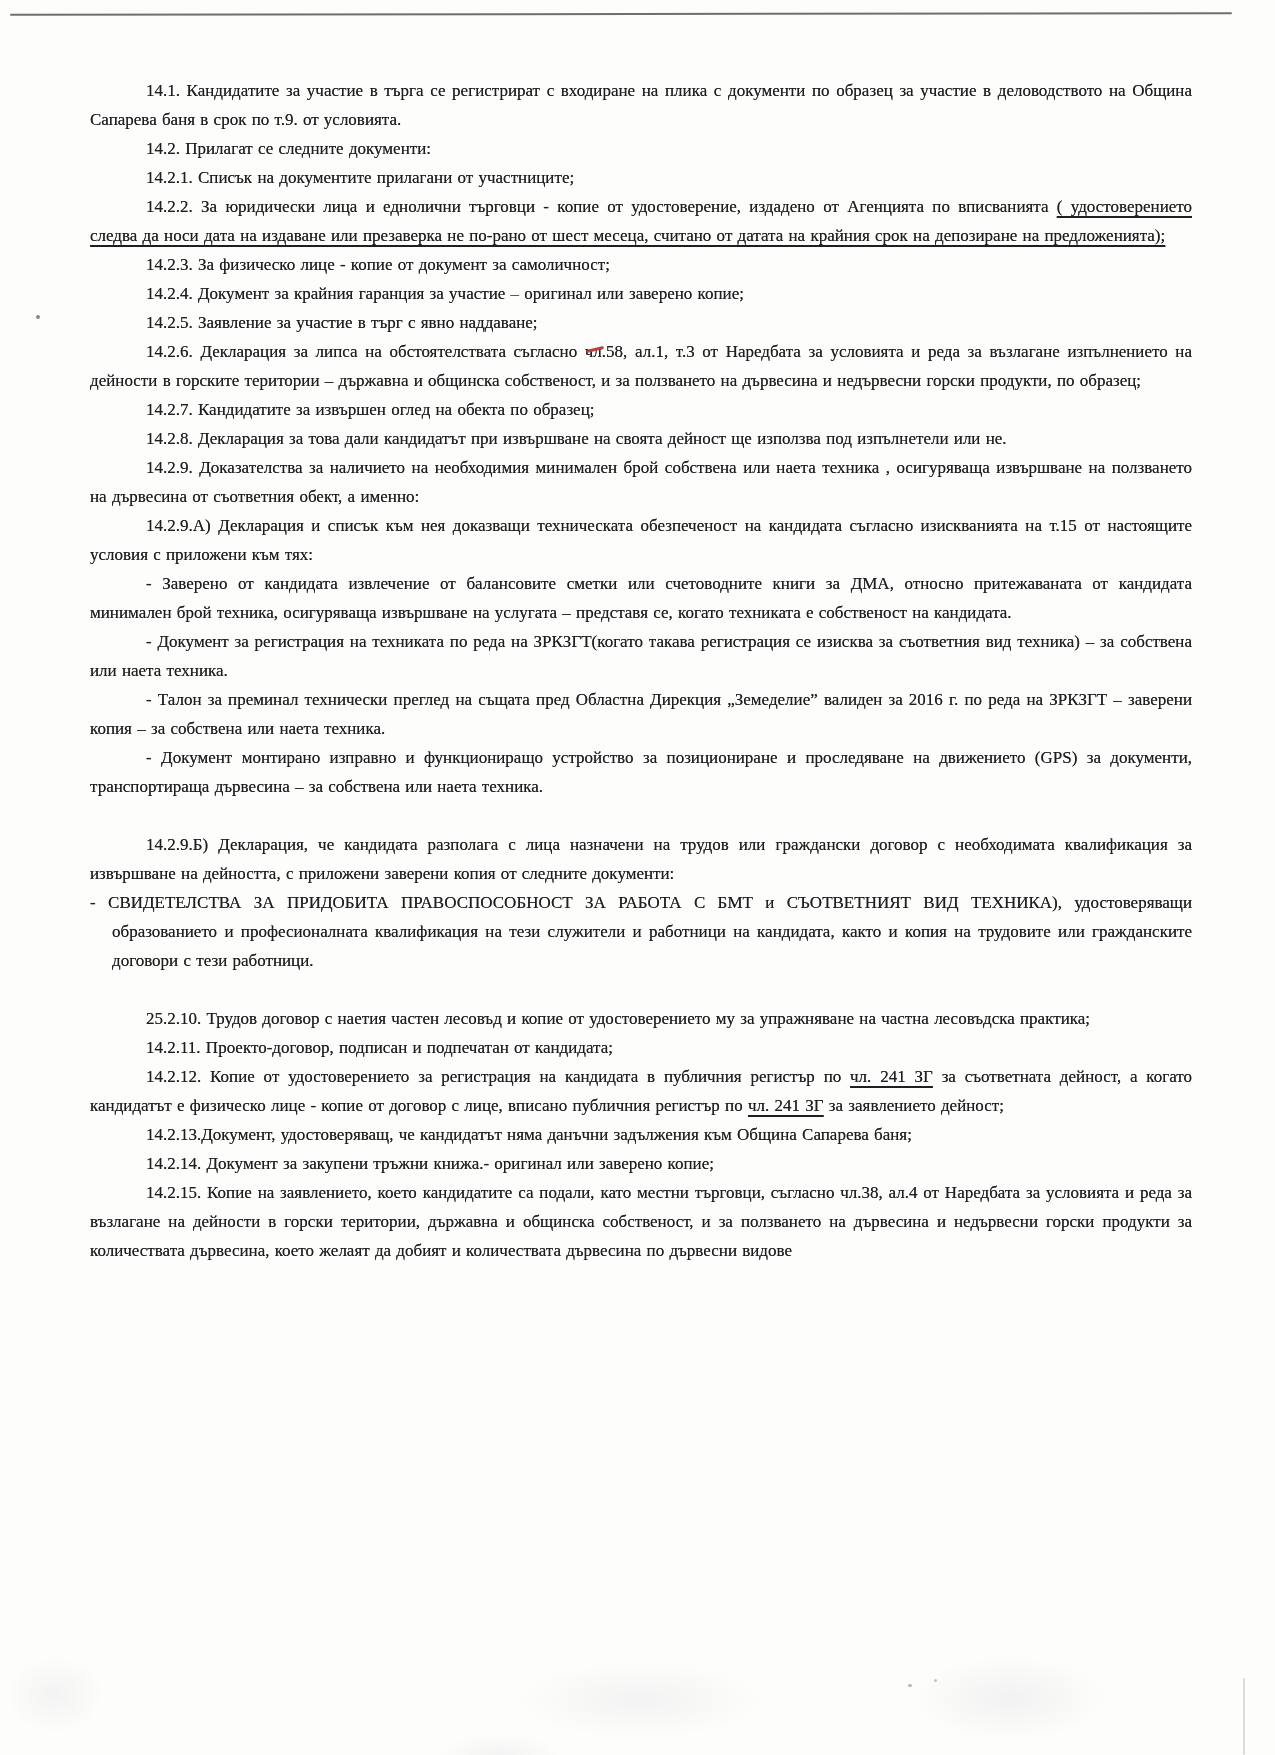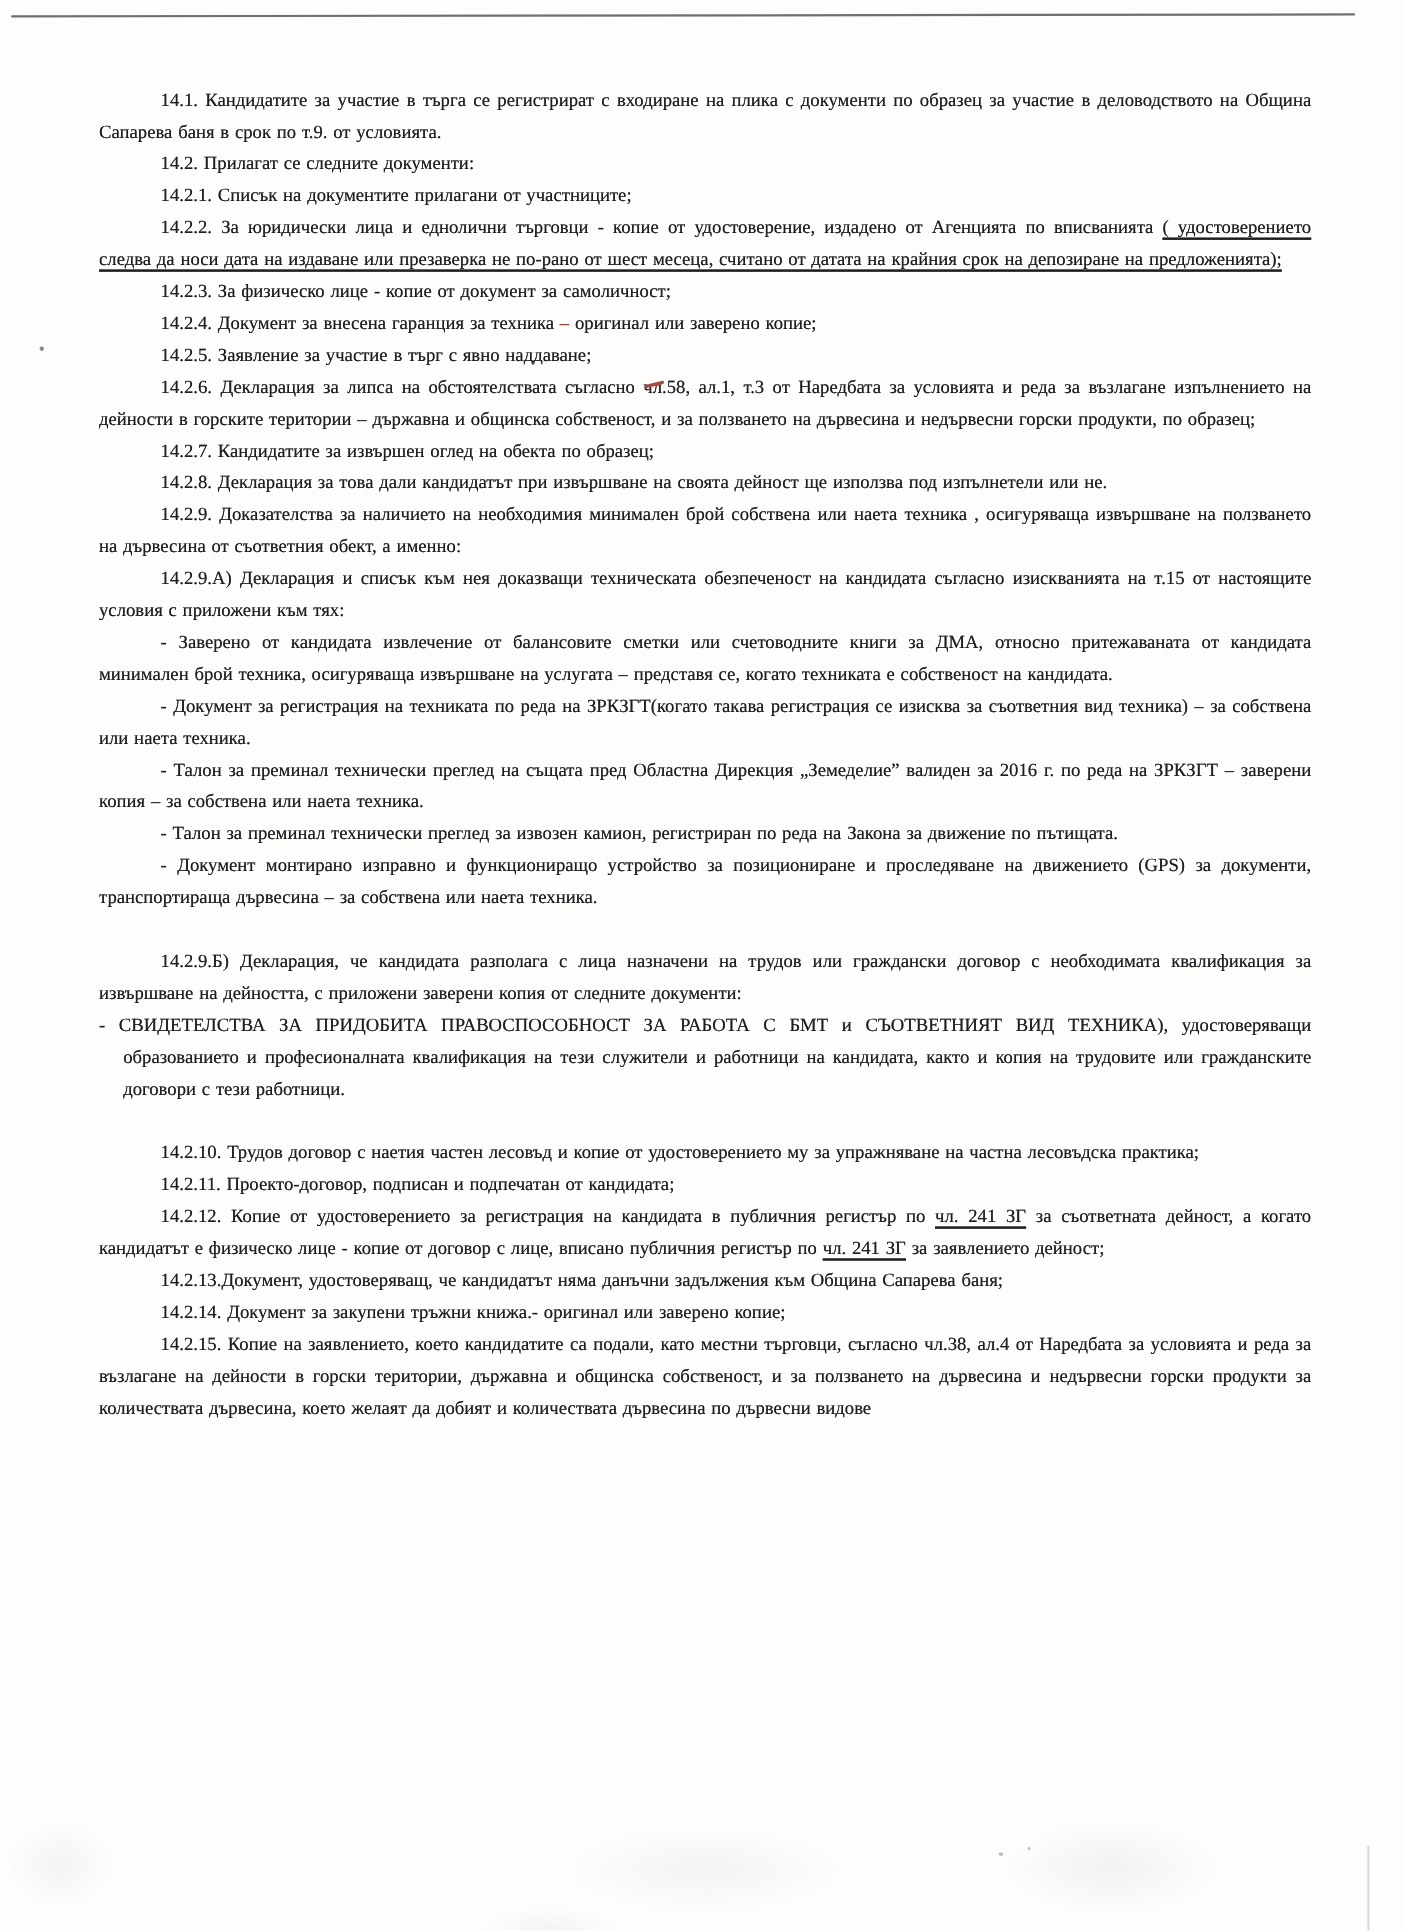--- a/index.html
+++ b/index.html
@@ -48,35 +48,34 @@
 </style>
 </head>
 <body>
 
 <div class="doc-body">
     <p class="para"><span>14.1. Кандидатите за участие в търга се регистрират с входиране  на плика с документи по образец за участие в деловодството  на Община Сапарева баня в срок по т.9. от условията.</span></p>
     <p class="para"><span>14.2.  Прилагат се следните документи:</span></p>
     <p class="para"><span>14.2.1. Списък на документите прилагани от участниците;</span></p>
     <p class="para"><span>14.2.2. За юридически лица и еднолични търговци - копие от удостоверение, издадено от Агенцията по вписванията </span><span class="u">( удостоверението следва да носи дата на издаване или презаверка не по-рано от шест  месеца, считано от датата на крайния срок на депозиране на предложенията);</span></p>
     <p class="para"><span>14.2.3. За физическо лице - копие от документ за самоличност;</span></p>
-    <p class="para"><span>14.2.4. Документ за внесена гаранция за техника </span><span class="red">–</span><span> оригинал или заверено копие;</span></p>
+    <p class="para"><span>14.2.4. Документ за крайния гаранция за участие </span><span class="red">–</span><span> оригинал или заверено копие;</span></p>
     <p class="para"><span>14.2.5. Заявление за участие в търг с явно наддаване;</span></p>
     <p class="para"><span>14.2.6. Декларация за липса на обстоятелствата съгласно чл.58, ал.1, т.3 от Наредбата за условията и реда за възлагане изпълнението на дейности в горските територии – държавна и общинска собственост, и за ползването на дървесина и недървесни горски продукти, по образец;</span></p>
     <p class="para"><span>14.2.7. Кандидатите за извършен оглед на обекта по образец;</span></p>
     <p class="para"><span>14.2.8. Декларация за това дали кандидатът при извършване на своята дейност ще използва под изпълнетели или не.</span></p>
     <p class="para"><span>14.2.9. Доказателства за наличието на необходимия минимален брой собствена или наета техника , осигуряваща извършване на ползването на дървесина от съответния обект, а именно:</span></p>
     <p class="para"><span>14.2.9.А) Декларация и списък към нея доказващи техническата обезпеченост на кандидата съгласно изискванията на т.15 от настоящите условия с приложени към тях:</span></p>
     <p class="para"><span>-  Заверено от кандидата извлечение от балансовите сметки или счетоводните книги за ДМА, относно притежаваната от кандидата минимален брой техника,  осигуряваща извършване на услугата – представя се, когато техниката е собственост на кандидата.</span></p>
     <p class="para"><span>- Документ за регистрация на техниката по реда на ЗРКЗГТ(когато такава регистрация се изисква за съответния вид техника) – за собствена или наета техника.</span></p>
     <p class="para"><span>- Талон за преминал технически преглед на същата пред Областна Дирекция „Земеделие” валиден за 2016 г. по реда на ЗРКЗГТ – заверени копия – за собствена или наета техника.</span></p>
-    <p class="para"><span>- Талон за преминал технически преглед за извозен камион, регистриран по реда на Закона за движение по пътищата.</span></p>
     <p class="para"><span>- Документ монтирано изправно и функциониращо устройство за позициониране и проследяване на движението  (GPS) за документи, транспортираща дървесина – за собствена или наета техника.</span></p>
     <p class="para gap"><span>14.2.9.Б) Декларация, че кандидата разполага с лица назначени на трудов или граждански договор с необходимата квалификация за извършване на дейността, с приложени заверени копия от следните документи:</span></p>
     <p class="para hang"><span>- СВИДЕТЕЛСТВА ЗА ПРИДОБИТА ПРАВОСПОСОБНОСТ ЗА РАБОТА С БМТ и СЪОТВЕТНИЯТ ВИД ТЕХНИКА), удостоверяващи образованието и професионалната квалификация на тези служители  и работници на кандидата, както и копия на трудовите или гражданските  договори с тези работници.</span></p>
-    <p class="para gap"><span>14.2.10. Трудов договор с наетия частен лесовъд и копие от удостоверението му за упражняване на частна лесовъдска практика;</span></p>
+    <p class="para gap"><span>25.2.10. Трудов договор с наетия частен лесовъд и копие от удостоверението му за упражняване на частна лесовъдска практика;</span></p>
     <p class="para"><span>14.2.11. Проекто-договор, подписан и подпечатан от кандидата;</span></p>
     <p class="para"><span>14.2.12. Копие от удостоверението за регистрация на кандидата в публичния регистър по </span><span class="u">чл. 241 ЗГ</span><span> за съответната дейност, а когато кандидатът е физическо лице - копие от договор с лице, вписано публичния регистър по </span><span class="u">чл. 241 ЗГ</span><span> за заявлението дейност;</span></p>
     <p class="para"><span>14.2.13.Документ, удостоверяващ, че кандидатът няма данъчни задължения към Община Сапарева баня;</span></p>
     <p class="para"><span>14.2.14. Документ за закупени тръжни книжа.- оригинал или заверено копие;</span></p>
     <p class="para"><span>14.2.15. Копие на заявлението, което кандидатите са подали, като местни търговци, съгласно чл.38, ал.4 от Наредбата за условията и реда за възлагане на дейности в горски територии, държавна и общинска собственост, и за ползването на дървесина и недървесни горски продукти за количествата дървесина, което желаят да добият и количествата дървесина по дървесни видове</span></p>
   </div>
 
 <div class="artifact" style="left: 10px; top: 13px; width: 1222px; height: 2px; background: rgb(111, 111, 114); border-radius: 2px; transform: rotate(-0.08deg);"></div>
 <div class="artifact" style="left: 586px; top: 348px; width: 18px; height: 3px; background: rgb(180, 68, 60); border-radius: 2px; transform: rotate(-14deg);"></div>
 <div class="artifact" style="left: 36px; top: 315px; width: 4px; height: 4px; background: rgb(138, 138, 142); border-radius: 2px; transform: rotate(30deg);"></div>

